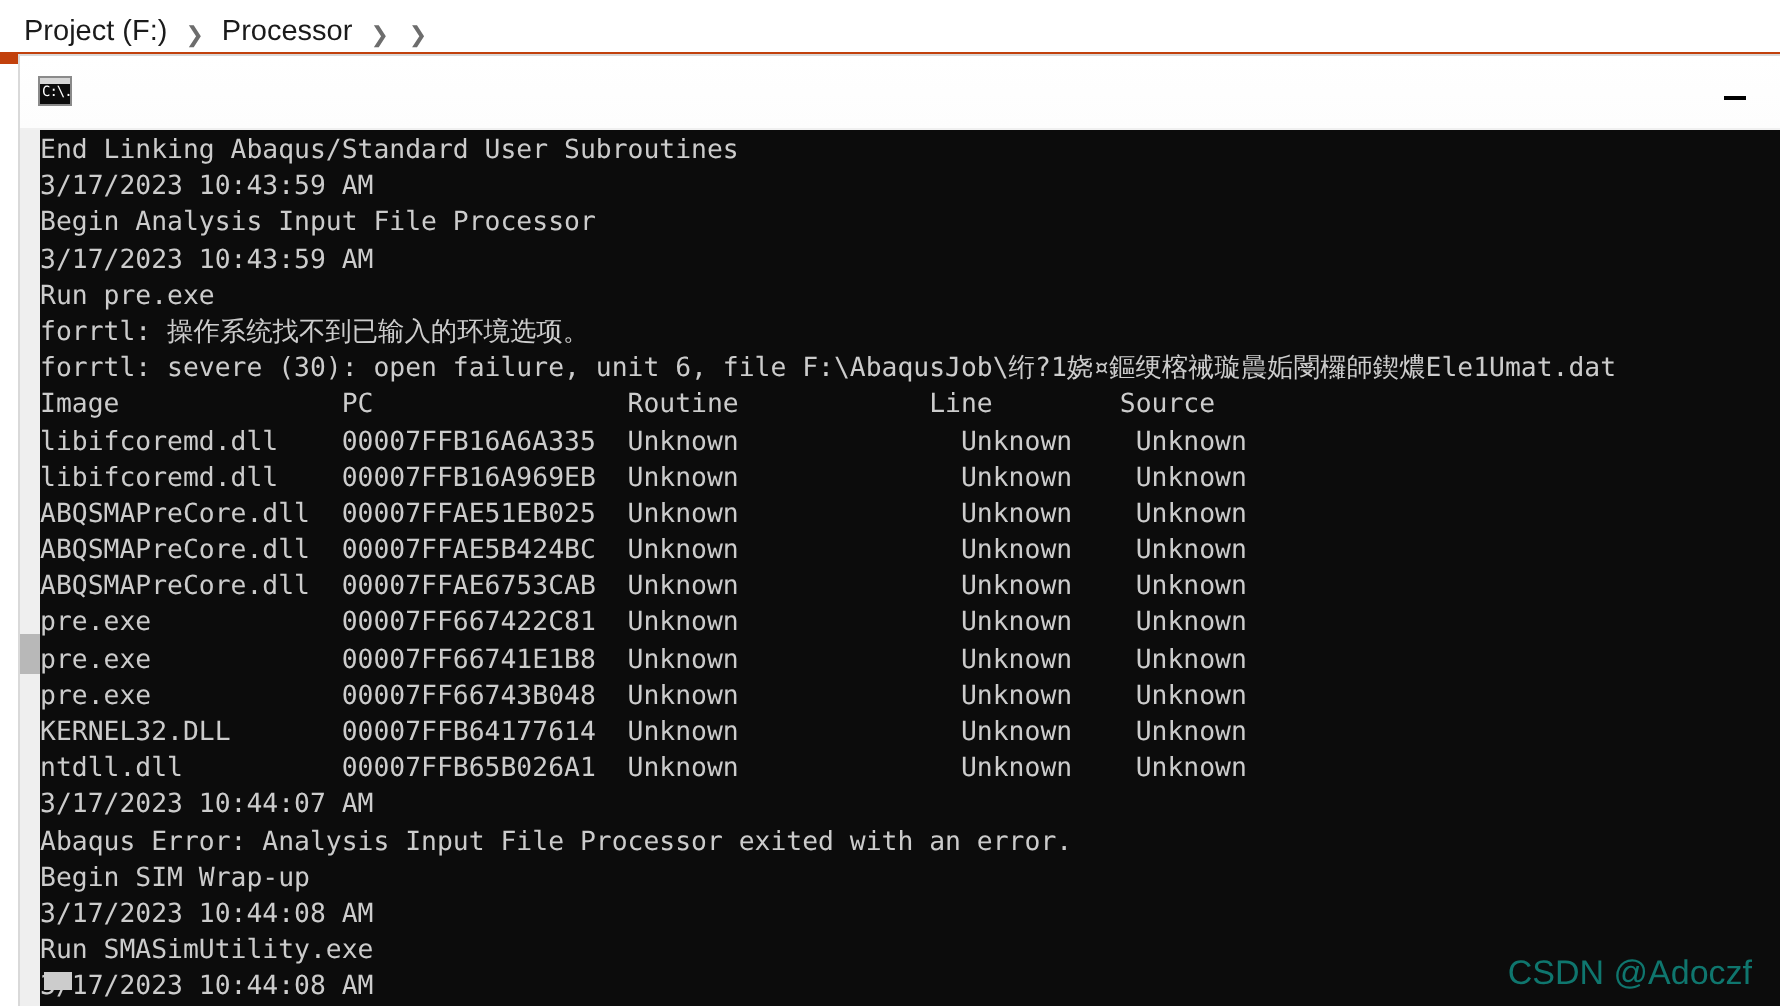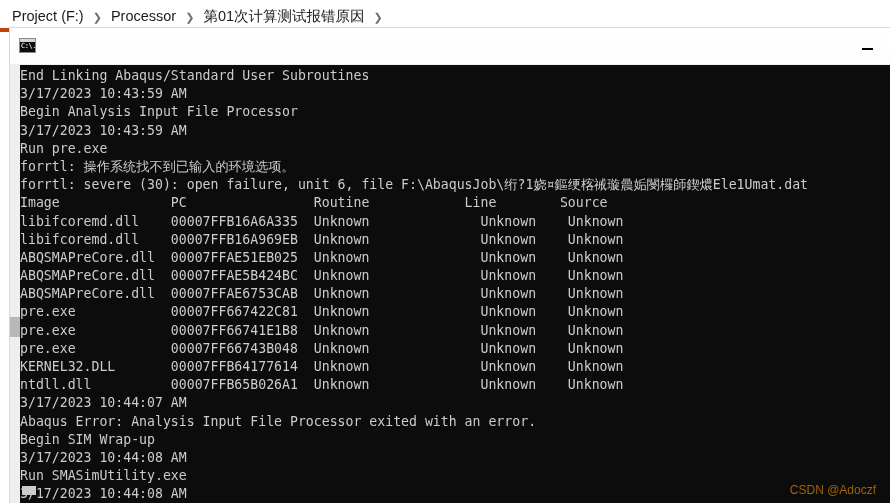--- a/index.html
+++ b/index.html
@@ -14,21 +14,21 @@
     font-family: "Liberation Sans", sans-serif;
   }
 
   
   #explorer-strip {
     position: absolute;
     left: 0; top: 0;
     width: 890px;
     height: 32px;
     background: #ffffff;
-    border-bottom: 4px solid #c2410c;
+    border-bottom: 6px solid #c2410c;
     box-sizing: border-box;
   }
   #breadcrumb {
     position: absolute;
     left: 8px; top: 0;
     height: 32px;
     display: flex;
     align-items: center;
     font-size: 14.5px;
     color: #1b1b1b;
@@ -149,35 +149,34 @@
     top: 421px;
     width: 14px;
     height: 9px;
     background: #cccccc;
   }
   #watermark {
     position: absolute;
     right: 14px;
     bottom: 7px;
     font-family: "Liberation Sans", sans-serif;
-    font-size: 12px;
-    color: #a16207;
+    font-size: 17px;
+    color: #0f766e;
     text-align: right;
   }
 </style>
 </head>
 <body>
 
 <div id="explorer-strip">
   <div id="breadcrumb">
       <span class="crumb">Project (F:)</span>
       <span class="crumb-sep">❯</span>
       <span class="crumb">Processor</span>
       <span class="crumb-sep">❯</span>
-      <span class="crumb">第01次计算测试报错原因</span>
       <span class="crumb-sep">❯</span>
     </div>
 </div>
 
 <div id="console-window">
 
   <div id="console-titlebar">
     <div id="console-icon">
       <div class="bar"></div>
       <div class="glyph">C:\.</div>

